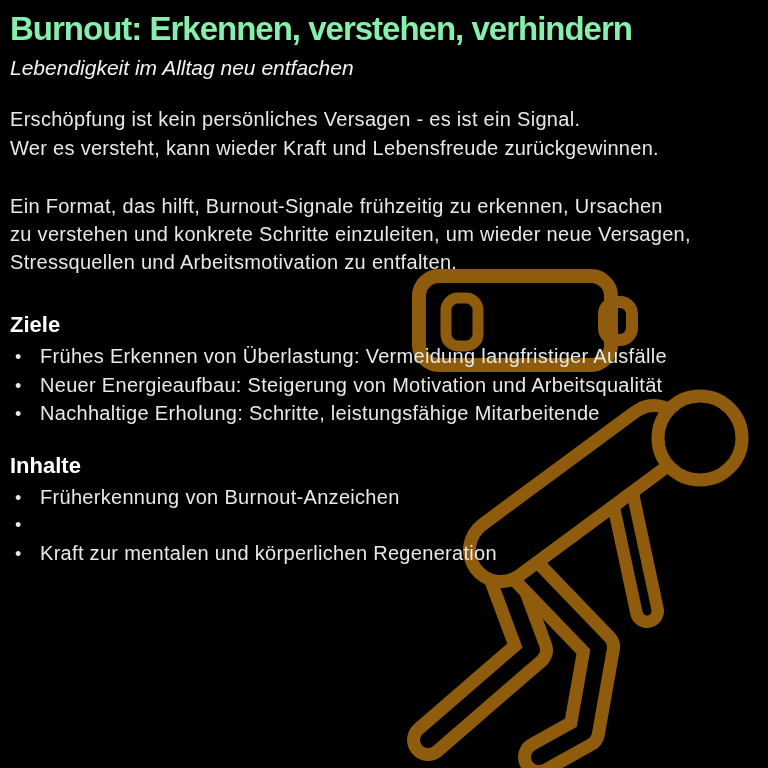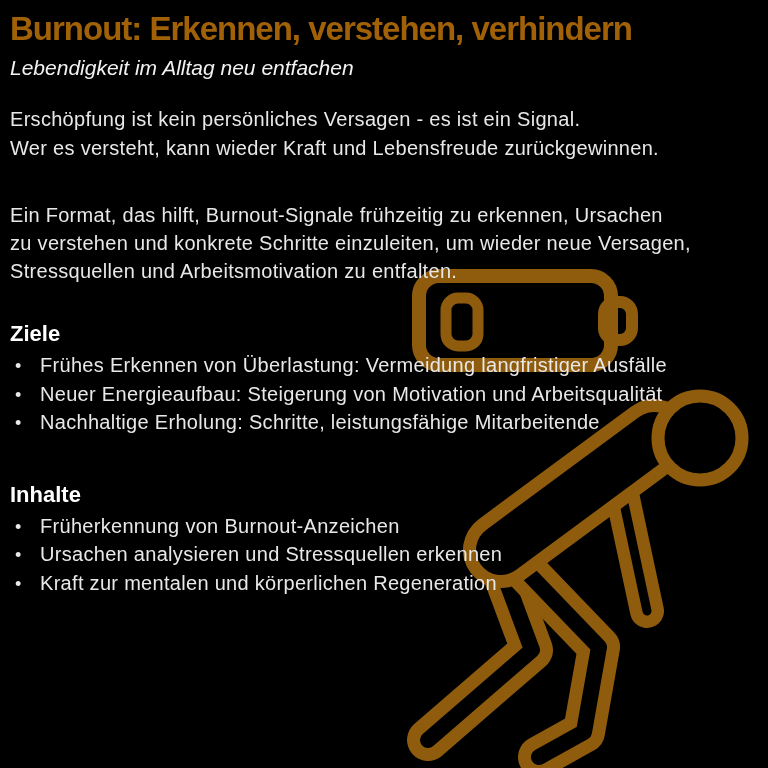--- a/index.html
+++ b/index.html
@@ -25,45 +25,45 @@
     padding: 6px 10px 0 10px;
     color: #e8e8e8;
   }
   .title {
     margin: 0;
     padding-top: 2px;
     font-size: 33px;
     line-height: 42px;
     font-weight: 700;
     letter-spacing: -1px;
-    color: #a16207;
+    color: #86efac;
     white-space: nowrap;
   }
   .subtitle {
     margin-top: 5px;
     font-size: 21px;
     line-height: 26px;
     font-weight: 400;
     color: #f2f2f2;
     white-space: nowrap;
     font-style: italic;
   }
   .para { margin-top: 24px; font-size: 20px; letter-spacing: 0.3px; }
-  .para.second { margin-top: 38px; }
+  .para.second { margin-top: 29px; }
   .para .line { line-height: 29px; white-space: nowrap; }
   .para.second .line { line-height: 28px; }
   .section-heading {
     margin: 0;
     margin-top: 36px;
     font-size: 22px;
     line-height: 26px;
     font-weight: 700;
     color: #ffffff;
   }
-  .section-heading.second { margin-top: 44px; }
+  .section-heading.second { margin-top: 24px; }
   ul.bullets {
     list-style: none;
     margin: 5px 0 0 0;
     padding: 0;
   }
   ul.bullets li {
     display: flex;
     align-items: baseline;
     font-size: 20px;
     line-height: 27.5px;
@@ -145,21 +145,20 @@
 
     <section>
       <h2 class="section-heading second">Inhalte</h2>
       <ul class="bullets">
         <li>
           <span class="bullet-glyph">•</span>
           <span>Früherkennung von Burnout-Anzeichen</span>
         </li>
         <li>
           <span class="bullet-glyph">•</span>
-          <span>Ursachen analysieren und Stressquellen erkennen</span>
         </li>
         <li>
           <span class="bullet-glyph">•</span>
           <span>Kraft zur mentalen und körperlichen Regeneration</span>
         </li>
       </ul>
     </section>
   </div>
 
 </div>

